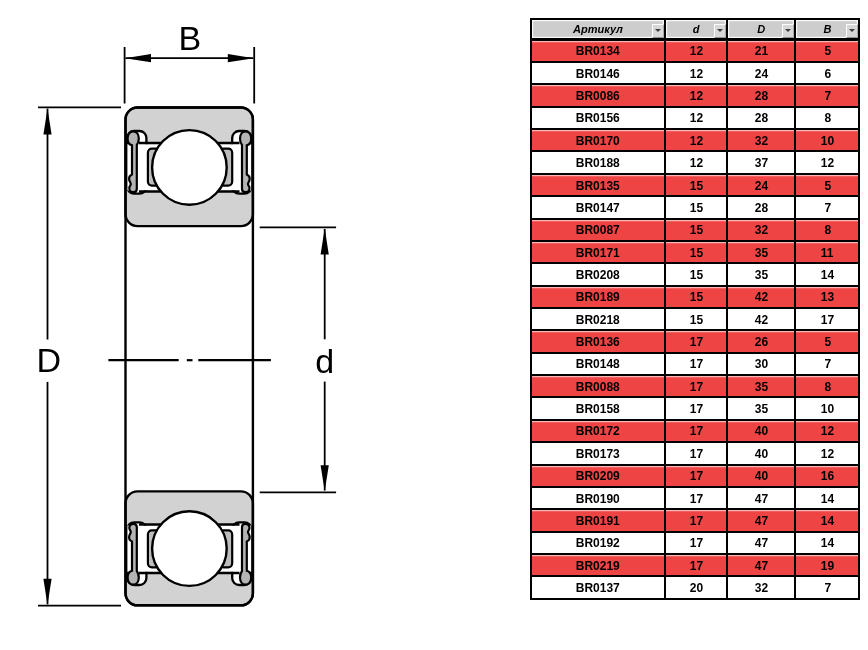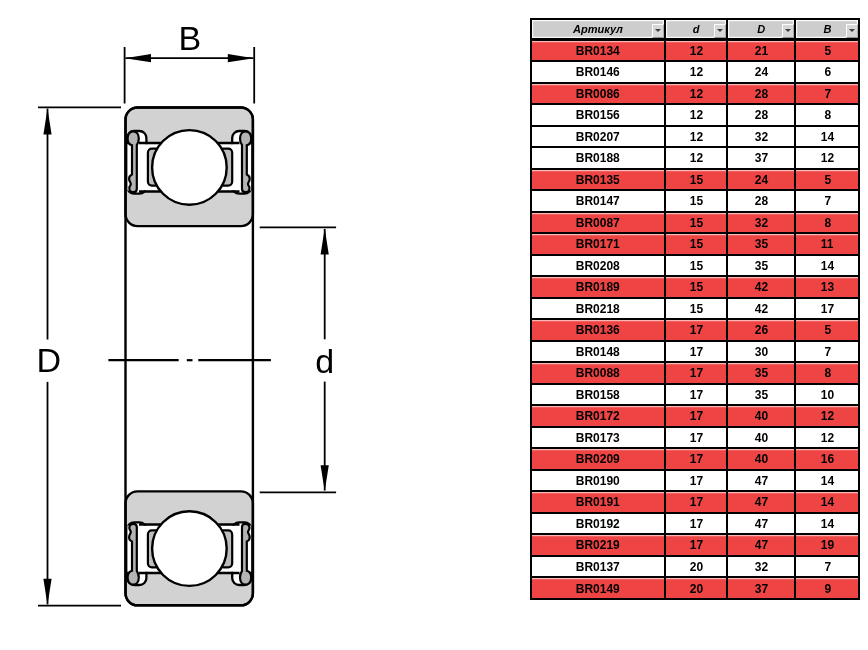--- a/index.html
+++ b/index.html
@@ -137,25 +137,25 @@
           <td><span>12</span></td>
           <td><span>28</span></td>
           <td><span>7</span></td>
         </tr>
 <tr class="w">
           <td><span>BR0156</span></td>
           <td><span>12</span></td>
           <td><span>28</span></td>
           <td><span>8</span></td>
         </tr>
-<tr class="w">
-          <td><span>BR0207</span></td>
+<tr class="g">
+          <td><span>BR0170</span></td>
           <td><span>12</span></td>
           <td><span>32</span></td>
-          <td><span>14</span></td>
+          <td><span>10</span></td>
         </tr>
 <tr class="w">
           <td><span>BR0188</span></td>
           <td><span>12</span></td>
           <td><span>37</span></td>
           <td><span>12</span></td>
         </tr>
 <tr class="g">
           <td><span>BR0135</span></td>
           <td><span>15</span></td>
@@ -263,21 +263,15 @@
           <td><span>17</span></td>
           <td><span>47</span></td>
           <td><span>19</span></td>
         </tr>
 <tr class="w">
           <td><span>BR0137</span></td>
           <td><span>20</span></td>
           <td><span>32</span></td>
           <td><span>7</span></td>
         </tr>
-<tr class="g">
-          <td><span>BR0149</span></td>
-          <td><span>20</span></td>
-          <td><span>37</span></td>
-          <td><span>9</span></td>
-        </tr>
 </tbody>
     </table>
 </div>
 
 </body></html>

